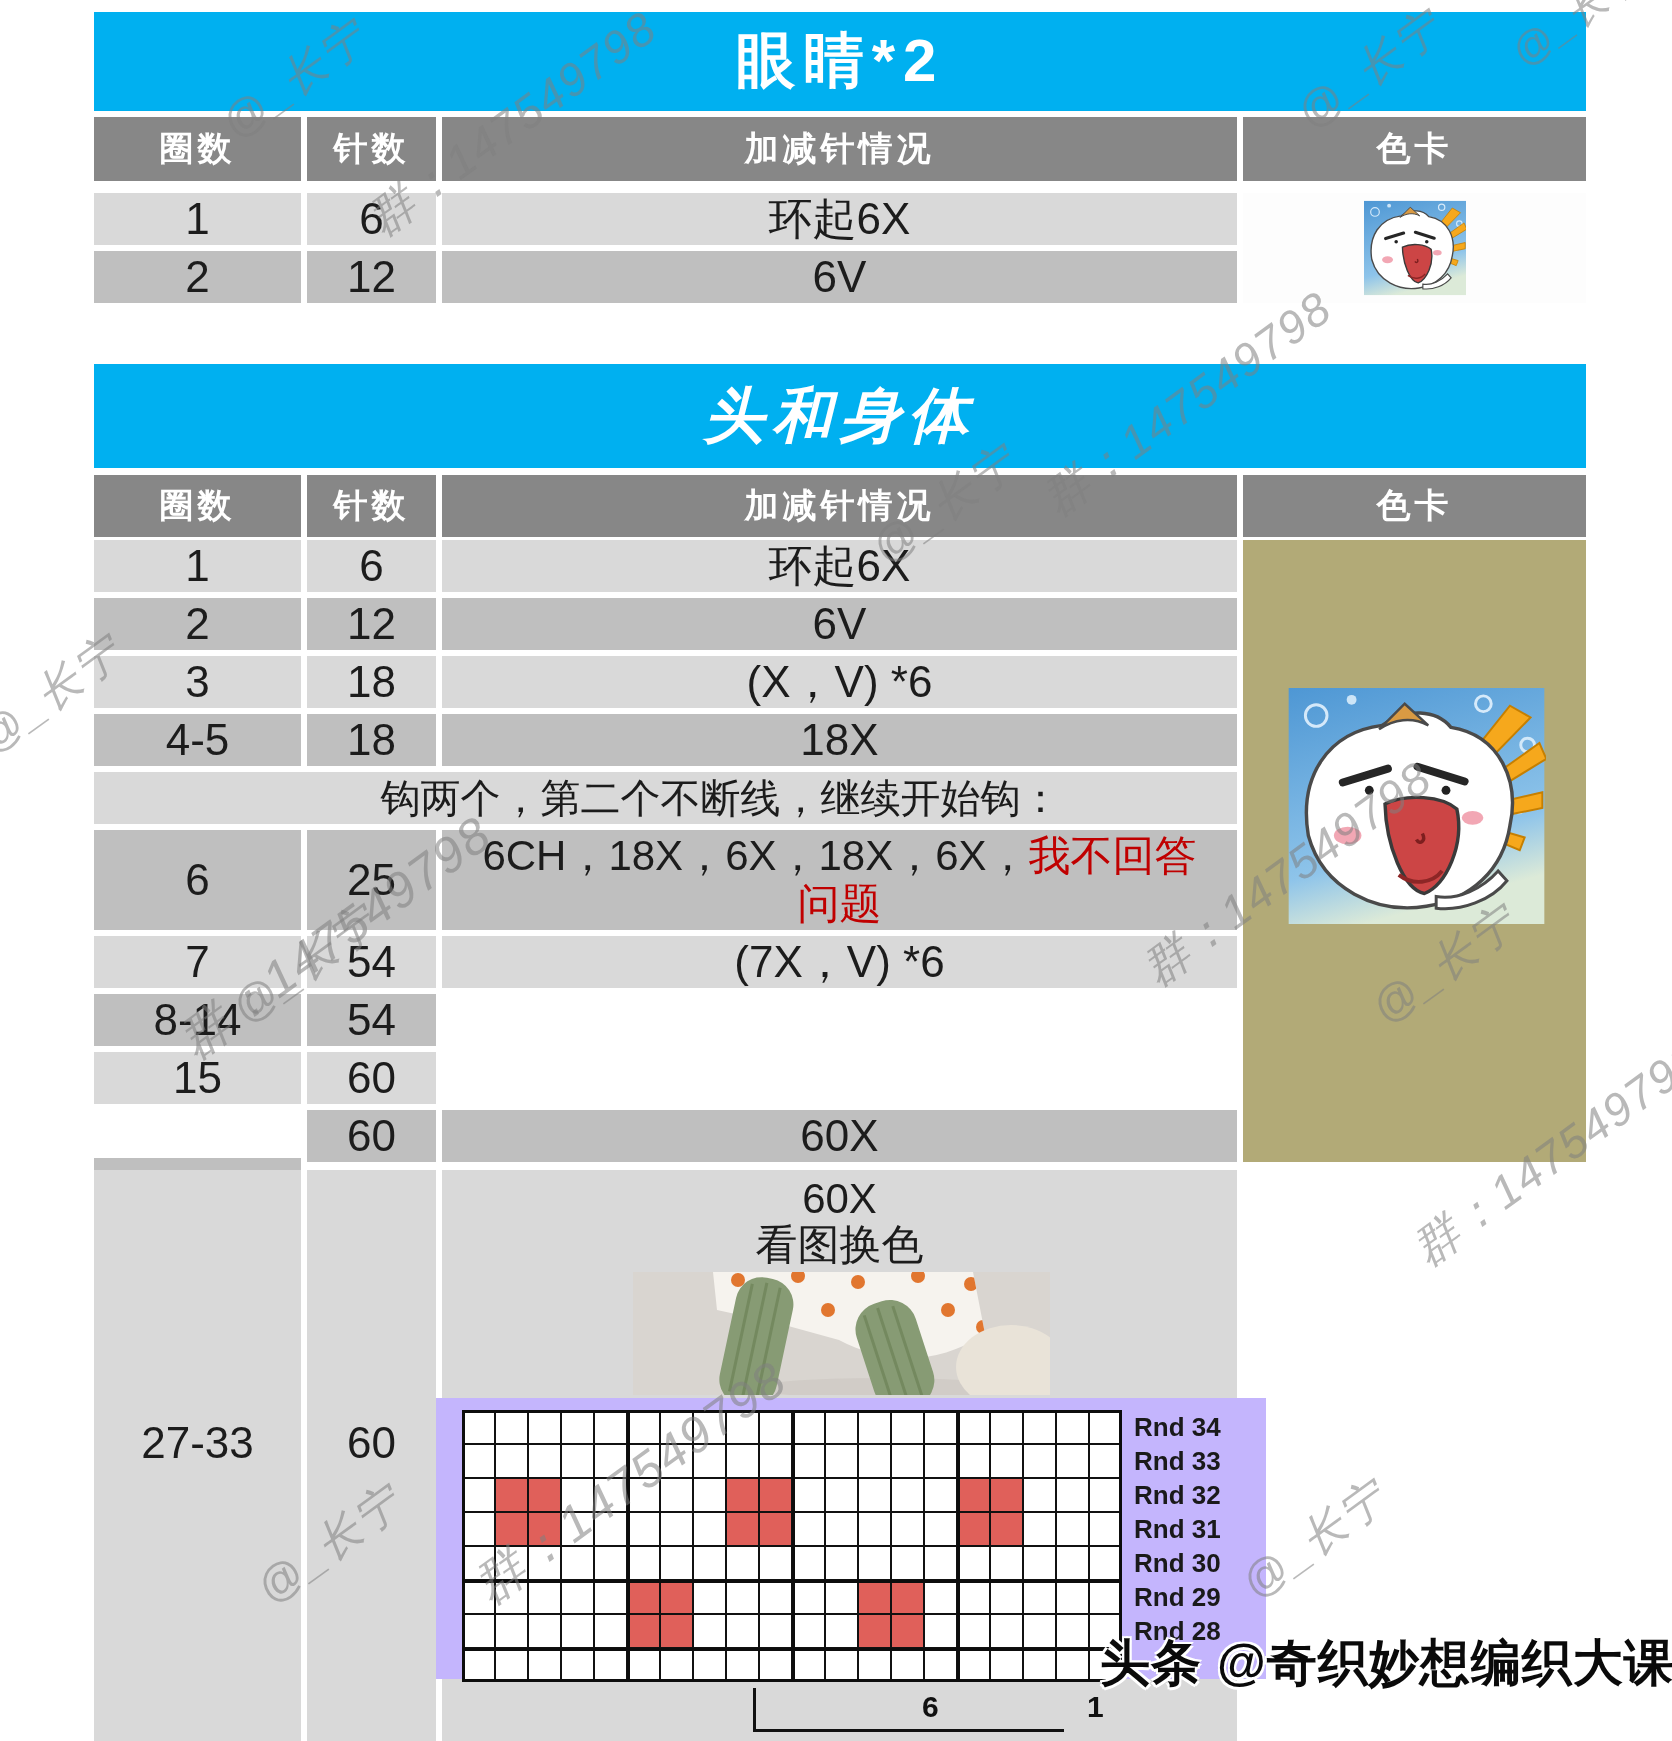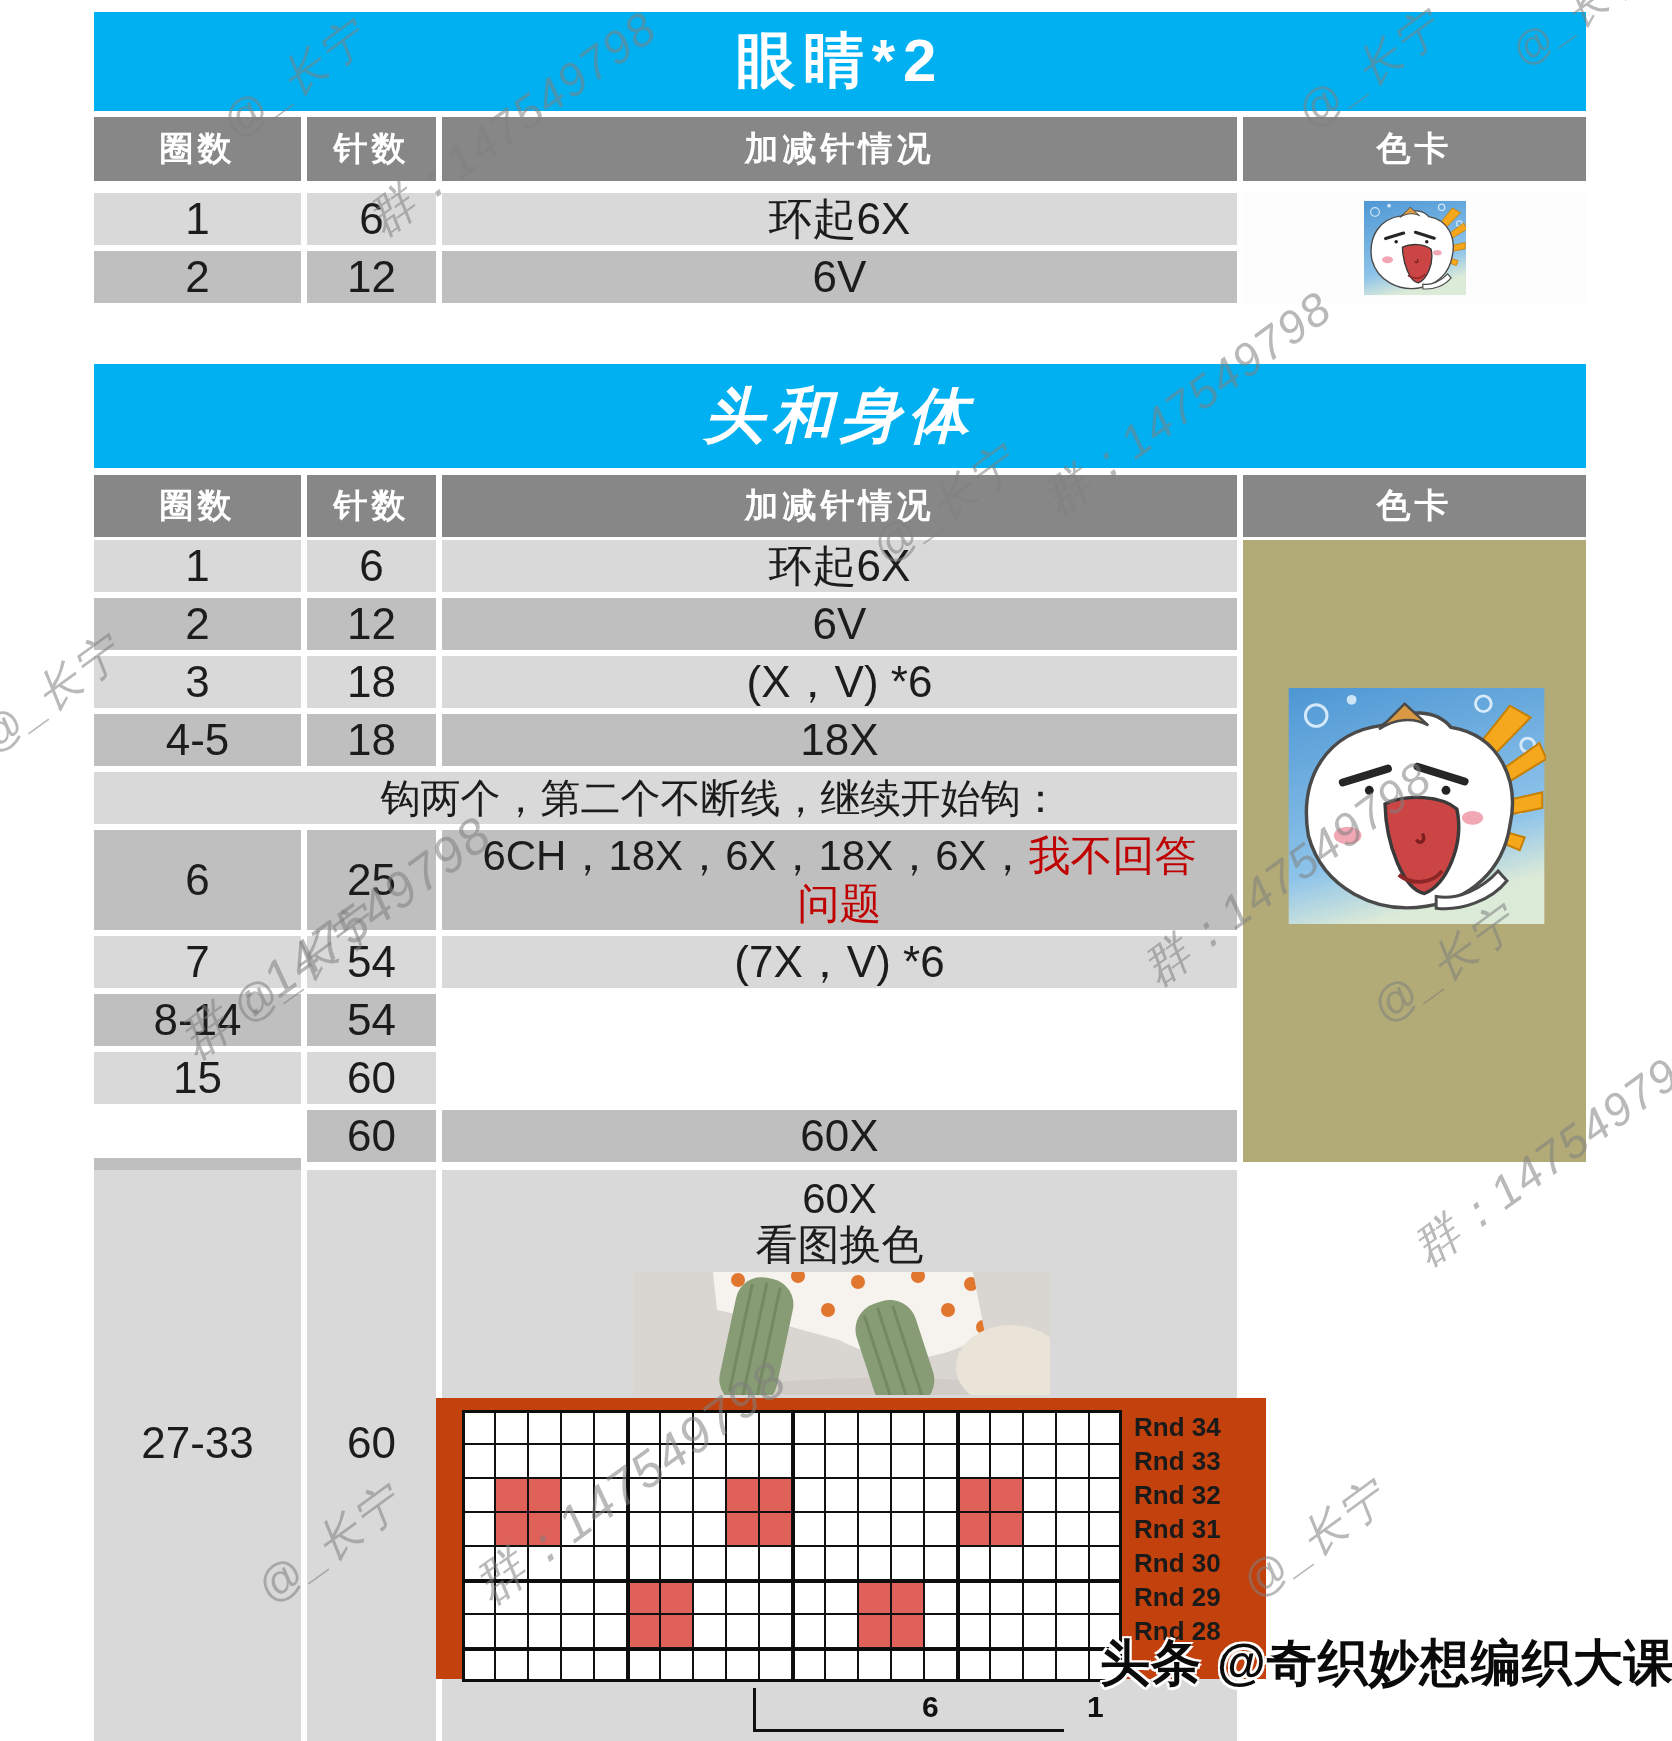--- a/index.html
+++ b/index.html
@@ -19,21 +19,21 @@
         font-weight:700;letter-spacing:8px;}
   .note-cell{position:absolute;left:94px;width:1143px;background:#d9d9d9;display:flex;
         align-items:center;justify-content:center;font-size:40px;padding-left:110px;
         box-sizing:border-box;}
   .redtxt{color:#c00000;}
   .r6-lines{display:flex;flex-direction:column;align-items:center;line-height:48px;font-size:42px;}
   .khaki{position:absolute;left:1243px;top:540px;width:343px;height:622px;background:#b2aa77;}
   .colorcard-t1{position:absolute;left:1243px;top:193px;width:343px;height:110px;background:#fdfdfd;
         display:flex;align-items:center;justify-content:center;}
   .lastrow-label{position:absolute;display:flex;align-items:center;justify-content:center;font-size:44px;}
-  .chart-panel{position:absolute;left:436px;top:1398px;width:830px;height:281px;background:#c2410c;}
+  .chart-panel{position:absolute;left:436px;top:1398px;width:830px;height:281px;background:#c4b5fd;}
   #chart-grid{position:absolute;left:26px;top:12px;width:660px;height:272px;}
   #chart-grid .gcell{position:absolute;width:33px;height:34px;box-sizing:border-box;
         border:1.5px solid #111111;background:#ffffff;}
   #chart-grid .gcell.red{background:#e0605a;}
   #chart-grid .bold-v{position:absolute;top:0;width:3px;height:272px;background:#0d0d0d;}
   #chart-grid .bold-h{position:absolute;left:0;height:3px;width:660px;background:#0d0d0d;}
   .rnd-label{position:absolute;left:698px;width:120px;height:34px;display:flex;align-items:center;
         font-size:26px;font-weight:600;color:#1a1a1a;letter-spacing:0;}
   .axis-label{position:absolute;top:292px;font-size:30px;font-weight:600;color:#111;}
   .bracket-v{position:absolute;left:317px;top:290px;width:3px;height:44px;background:#111;}

